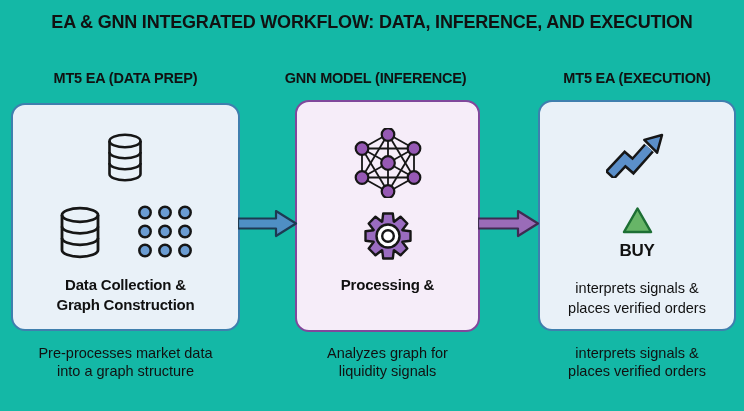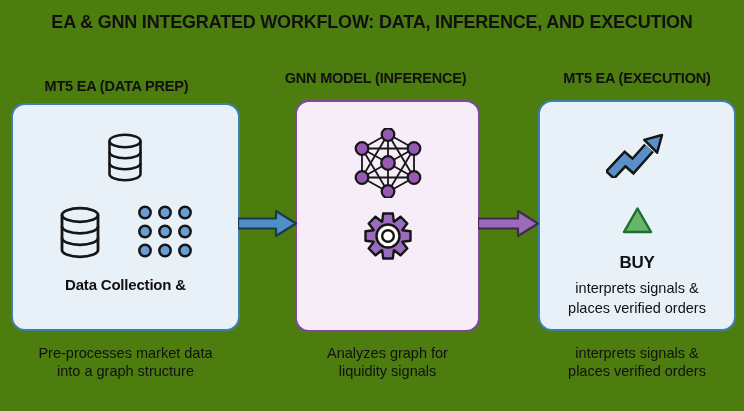--- a/index.html
+++ b/index.html
@@ -1,28 +1,28 @@
 <!DOCTYPE html>
 <html><head>
 <meta charset="utf-8">
 <style>
   html,body{margin:0;padding:0;background:#fff;}
   .stage{
-    position:relative;width:744px;height:411px;background:#4d7c0f;
+    position:relative;width:744px;height:411px;background:#14b8a6;
     font-family:"Liberation Sans",sans-serif;color:#111;overflow:hidden;
   }
   .title{
     position:absolute;top:12px;left:0;width:744px;text-align:center;
     font-size:18px;font-weight:bold;letter-spacing:-0.2px;
   }
   .col-header{
     position:absolute;top:70px;text-align:center;
     font-size:14.5px;font-weight:bold;letter-spacing:-0.2px;
   }
-  .h1{left:2px;width:229px;margin-top:8px;}
+  .h1{left:11px;width:229px;}
   .h2{left:283px;width:185px;}
   .h3{left:538px;width:198px;}
   .panel{
     position:absolute;border-radius:14px;box-sizing:border-box;border:2px solid;
   }
   .panel.blue{border-color:#3f7fae;background:#e9f1f8;}
   .panel.purple{border-color:#80489c;background:#f6edf9;}
   .p1{left:11px;top:103px;width:229px;height:228px;}
   .p2{left:295px;top:100px;width:185px;height:232px;}
   .p3{left:538px;top:100px;width:198px;height:231px;}
@@ -40,21 +40,21 @@
   }
   .c1{left:11px;width:229px;}
   .c2{left:295px;width:185px;}
   .c3{left:538px;width:198px;}
   .line{display:block;}
   .trade-row{
     position:absolute;left:0;top:104px;width:100%;
     display:flex;justify-content:center;gap:32px;
   }
   .trade-col{display:flex;flex-direction:column;align-items:center;}
-  .trade-label{font-size:17px;font-weight:bold;letter-spacing:-0.3px;margin-top:18px;}
+  .trade-label{font-size:17px;font-weight:bold;letter-spacing:-0.3px;margin-top:6px;}
   svg{display:block;}
 </style>
 </head>
 <body>
 
 <div class="stage">
 
   <div class="title">EA &amp; GNN INTEGRATED WORKFLOW: DATA, INFERENCE, AND EXECUTION</div>
 
   <div class="col-header h1">MT5 EA (DATA PREP)</div>
@@ -88,20 +88,21 @@
             <circle cx="28" cy="26.5" r="5.7"></circle>
             <circle cx="48" cy="26.5" r="5.7"></circle>
           <circle cx="8" cy="45.5" r="5.7"></circle>
             <circle cx="28" cy="45.5" r="5.7"></circle>
             <circle cx="48" cy="45.5" r="5.7"></circle>
         </g>
       </svg>
     </span>
     <div class="panel-label" style="top:170px;">
       <span class="line">Data Collection &amp;</span>
+      <span class="line">Graph Construction</span>
     </div>
   </div>
 
   <div class="panel purple p2">
     <span class="abs" style="left:56px;top:26px;">
       <svg width="70" height="70" viewBox="0 0 70 70">
         <g stroke="#161616" stroke-width="1.8">
           <line x1="35" y1="6" x2="61" y2="20.5"></line>
             <line x1="61" y1="20.5" x2="61" y2="49.5"></line>
           <line x1="61" y1="49.5" x2="35" y2="64"></line>
@@ -133,20 +134,21 @@
       </svg>
     </span>
     <span class="abs" style="left:65px;top:108px;">
       <svg width="52" height="52" viewBox="0 0 52 52">
         <polygon points="40.4,20.2 48.5,21.2 48.5,30.8 40.4,31.8 40.3,32.1 45.3,38.5 38.5,45.3 32.1,40.3 31.8,40.4 30.8,48.5 21.2,48.5 20.2,40.4 19.9,40.3 13.5,45.3 6.7,38.5 11.7,32.1 11.6,31.8 3.5,30.8 3.5,21.2 11.6,20.2 11.7,19.9 6.7,13.5 13.5,6.7 19.9,11.7 20.2,11.6 21.2,3.5 30.8,3.5 31.8,11.6 32.1,11.7 38.5,6.7 45.3,13.5 40.3,19.9" fill="#9a6cc0" stroke="#161616" stroke-width="2.4" stroke-linejoin="round"></polygon>
         <circle cx="26" cy="26" r="11.5" fill="#ffffff" stroke="#161616" stroke-width="2.4"></circle>
         <circle cx="26" cy="26" r="5.8" fill="#ffffff" stroke="#161616" stroke-width="2.4"></circle>
       </svg>
     </span>
     <div class="panel-label" style="top:173px;">
+      <span class="line">Processing &amp;</span>
     </div>
   </div>
 
   <div class="panel blue p3">
     <span class="abs" style="left:66px;top:30px;">
       <svg width="60" height="46" viewBox="0 0 60 46" fill="none">
         <path d="M3.3 43.8 L19 27 L27 34 L43 16" stroke="#161616" stroke-width="13" stroke-linejoin="miter"></path>
         <path d="M5 42 L19 27 L27 34 L43 16" stroke="#5b8fc9" stroke-width="8" stroke-linejoin="miter"></path>
         <polygon points="56,3 51.1,20.7 38.3,7.9" fill="#5b8fc9" stroke="#161616" stroke-width="2.5" stroke-linejoin="round"></polygon>
       </svg>

